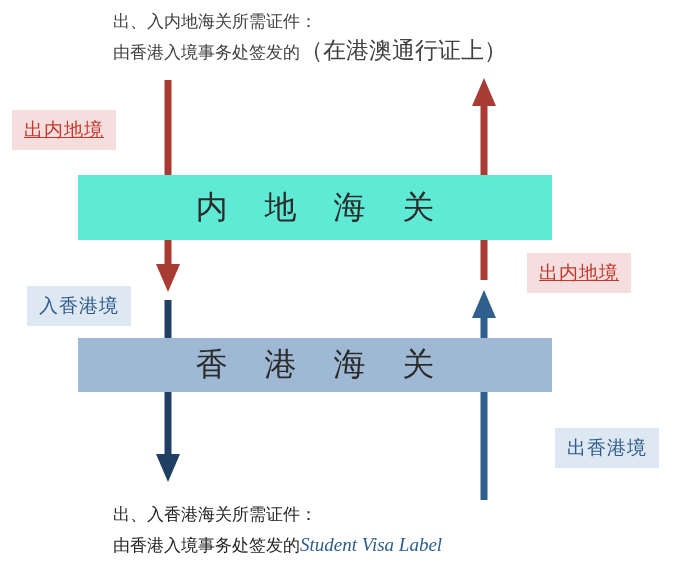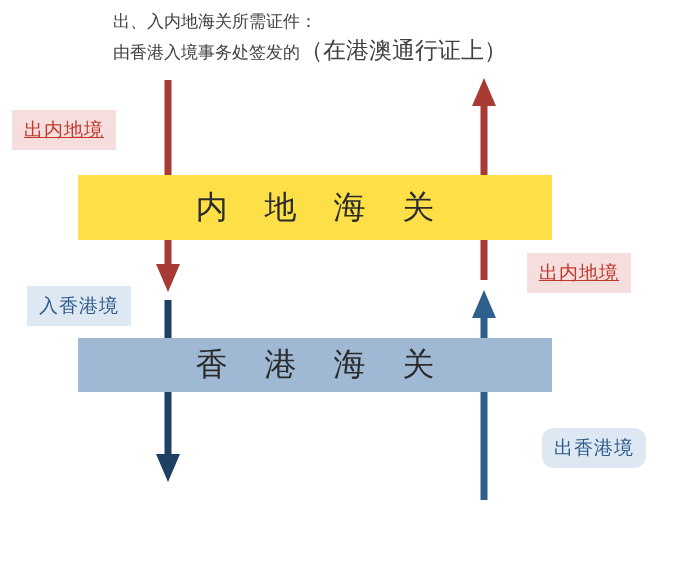--- a/index.html
+++ b/index.html
@@ -45,21 +45,21 @@
     letter-spacing: 14px;
     text-indent: 14px;
     font-size: 32px;
     color: #2b2b2b;
   }
   #bar-mainland {
     left: 78px;
     top: 175px;
     width: 474px;
     height: 65px;
-    background: #fde047;
+    background: #5eead4;
   }
   #bar-hk {
     left: 78px;
     top: 338px;
     width: 474px;
     height: 54px;
     background: #9fb9d4;
   }
 
   
@@ -76,21 +76,21 @@
     text-decoration: underline;
   }
   .tag-blue {
     background: #dde8f2;
     color: #2d5a8a;
     margin-left: 15px;
   }
   #tag-exit-mainland { left: 12px; top: 110px; }
   #tag-enter-hk      { left: 12px; top: 286px; }
   #tag-enter-mainland{ left: 527px; top: 253px; }
-  #tag-exit-hk       { left: 527px; top: 428px; border-radius: 12px; }
+  #tag-exit-hk       { left: 540px; top: 428px; }
 
   
   #arrows {
     position: absolute;
     left: 0;
     top: 0;
     width: 687px;
     height: 576px;
   }
 
@@ -146,14 +146,18 @@
 
   <div class="bar" id="bar-mainland">内 地 海 关</div>
 
   <div class="bar" id="bar-hk">香 港 海 关</div>
 
   <div class="tag tag-pink" id="tag-exit-mainland">出内地境</div>
   <div class="tag tag-blue" id="tag-enter-hk">入香港境</div>
   <div class="tag tag-pink" id="tag-enter-mainland">出内地境</div>
   <div class="tag tag-blue" id="tag-exit-hk">出香港境</div>
 
+  <div class="bottom-note">
+    <div>出、入香港海关所需证件：</div>
+    <div><span>由香港入境事务处签发的</span><span class="en">Student Visa Label</span></div>
+  </div>
 
 </div>
 
 </body></html>

